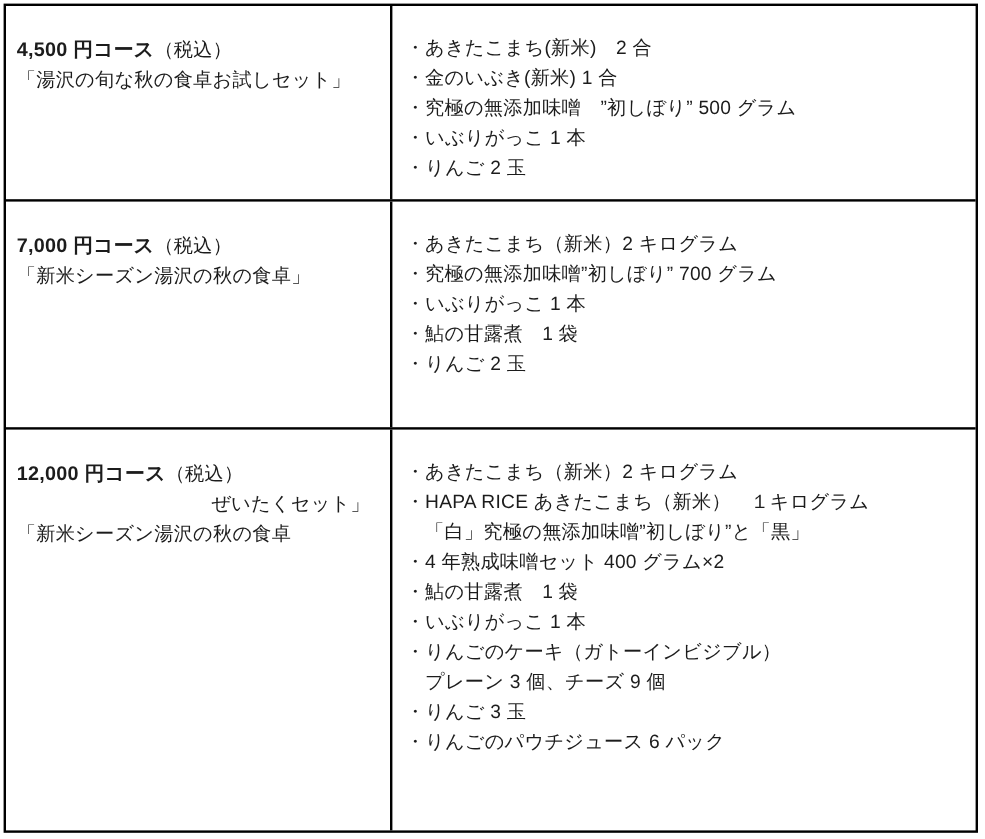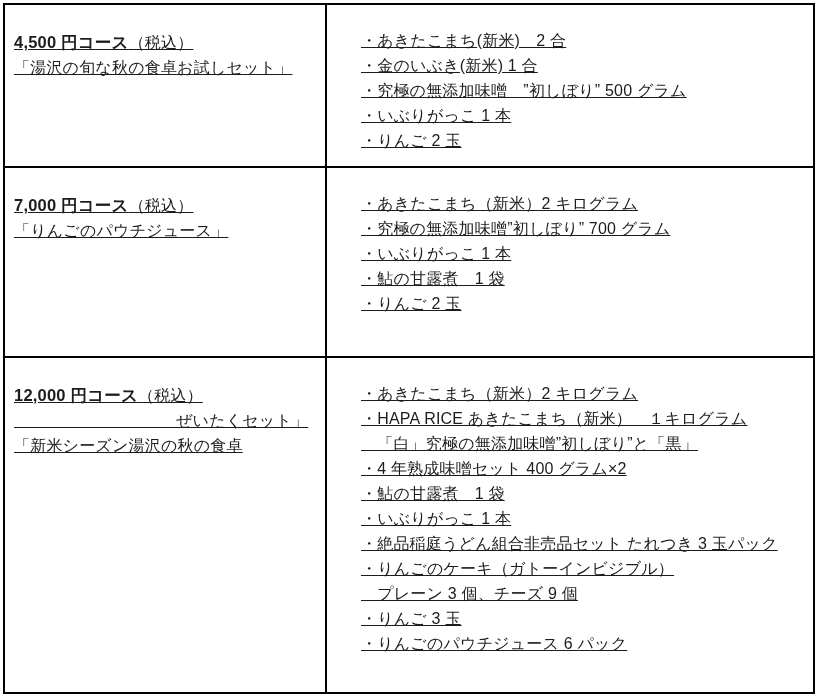--- a/index.html
+++ b/index.html
@@ -30,31 +30,29 @@
     display: flex;
     box-sizing: border-box;
   }
   .trow.r0 { height: 163px; }
   .trow.r1 { height: 190px; justify-content: space-between; }
   .trow.r2 { flex: 1; }
   .trow:not(:last-child) { border-bottom: 2px solid #000000; }
   .cell {
     box-sizing: border-box;
     overflow: hidden;
-    text-decoration: underline;
   }
   .cell.left {
     width: 322px;
     border-right: 2px solid #000000;
     padding: 25px 8px 8px 9px;
   }
   .cell.right {
     flex: 1;
     padding: 23px 8px 8px 11px;
-    margin-left: 23px;
   }
   .line {
     font-size: 16px;
     line-height: 25px;
     white-space: pre-wrap;
     letter-spacing: 0.2px;
   }
   .course-title .price {
     font-weight: 700;
     font-size: 16.5px;
@@ -77,21 +75,21 @@
         <div class="line item">・あきたこまち(新米)　2 合</div>
         <div class="line item">・金のいぶき(新米) 1 合</div>
         <div class="line item">・究極の無添加味噌　”初しぼり” 500 グラム</div>
         <div class="line item">・いぶりがっこ 1 本</div>
         <div class="line item">・りんご 2 玉</div>
       </div>
     </div>
     <div class="trow r1">
       <div class="cell left">
         <div class="line course-title"><span class="price">7,000 円コース</span><span class="tax">（税込）</span></div>
-        <div class="line subtitle">「りんごのパウチジュース」</div>
+        <div class="line subtitle">「新米シーズン湯沢の秋の食卓」</div>
       </div>
       <div class="cell right">
         <div class="line item">・あきたこまち（新米）2 キログラム</div>
         <div class="line item">・究極の無添加味噌”初しぼり” 700 グラム</div>
         <div class="line item">・いぶりがっこ 1 本</div>
         <div class="line item">・鮎の甘露煮　1 袋</div>
         <div class="line item">・りんご 2 玉</div>
       </div>
     </div>
     <div class="trow r2">
@@ -100,20 +98,19 @@
         <div class="line subtitle">　　　　　　　　　　ぜいたくセット」</div>
         <div class="line subtitle">「新米シーズン湯沢の秋の食卓</div>
       </div>
       <div class="cell right">
         <div class="line item">・あきたこまち（新米）2 キログラム</div>
         <div class="line item">・HAPA RICE あきたこまち（新米）　１キログラム</div>
         <div class="line item">　「白」究極の無添加味噌”初しぼり”と「黒」</div>
         <div class="line item">・4 年熟成味噌セット 400 グラム×2</div>
         <div class="line item">・鮎の甘露煮　1 袋</div>
         <div class="line item">・いぶりがっこ 1 本</div>
-        <div class="line item">・絶品稲庭うどん組合非売品セット たれつき 3 玉パック</div>
         <div class="line item">・りんごのケーキ（ガトーインビジブル）</div>
         <div class="line item">　プレーン 3 個、チーズ 9 個</div>
         <div class="line item">・りんご 3 玉</div>
         <div class="line item">・りんごのパウチジュース 6 パック</div>
       </div>
     </div>
   </div>
 
 </body></html>

